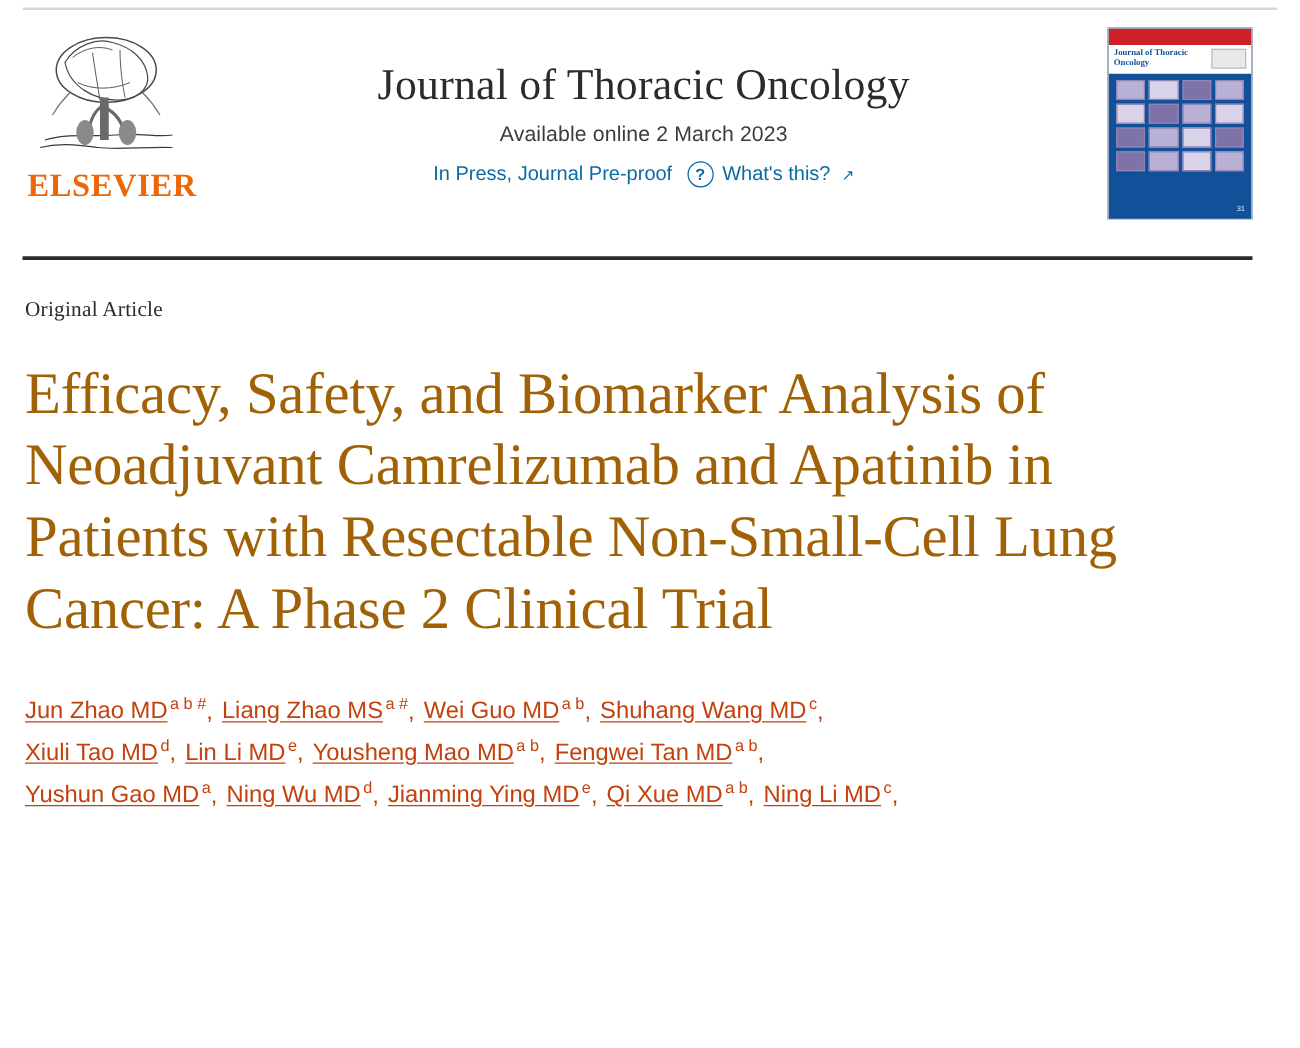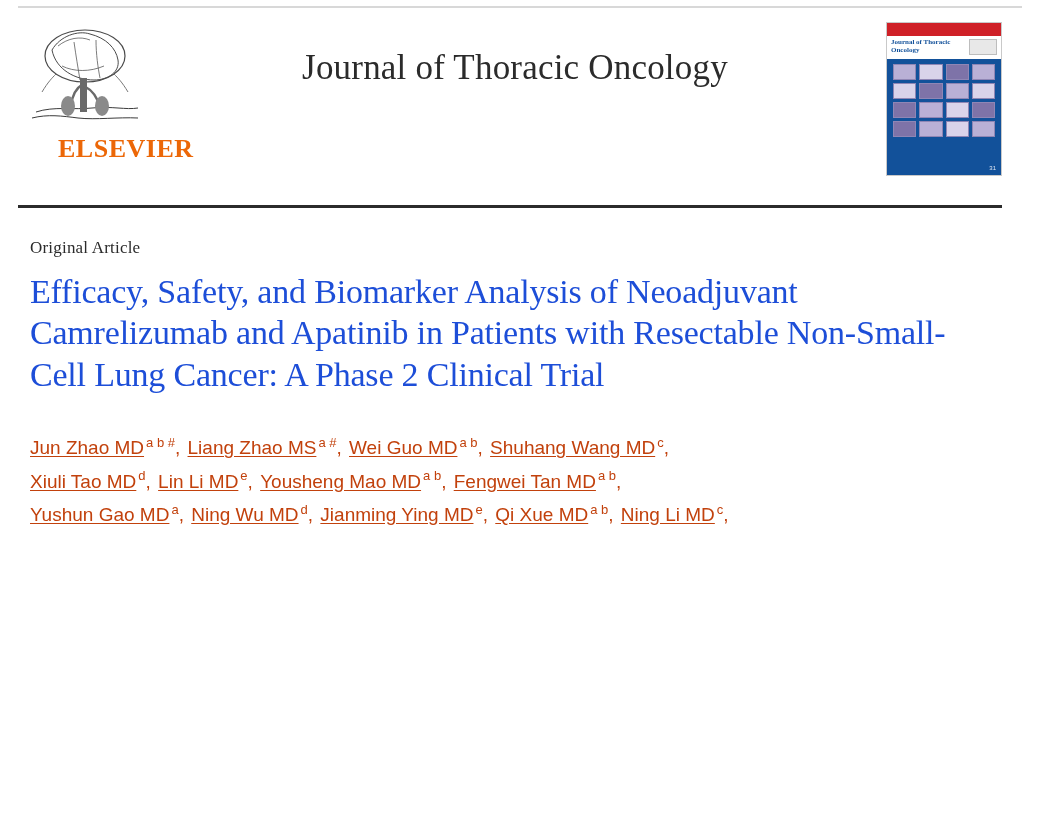--- a/index.html
+++ b/index.html
@@ -59,21 +59,20 @@
     display: block;
   }
   .elsevier-word {
     font-family: "Liberation Serif", serif;
     font-size: 26px;
     letter-spacing: 0.5px;
     color: #ec6707;
     font-weight: 700;
     margin-top: 2px;
     line-height: 1;
-    margin-left: 36px;
   }
 
   
   .journal-block {
     flex: 1 1 auto;
     text-align: center;
     padding-top: 26px;
     padding-right: 28px;
   }
   .journal-title {
@@ -189,37 +188,37 @@
     left: 18px;
     top: 205px;
     width: 984px;
     height: 3px;
     background: #2b2b2b;
   }
 
   
   .article {
     position: absolute;
-    left: 30px;
+    left: 20px;
     top: 238px;
     width: 960px;
   }
   .article-type {
     font-family: "Liberation Serif", serif;
     font-size: 17px;
     color: #2b2b2b;
     letter-spacing: 0.2px;
   }
   .article-title {
     font-family: "Liberation Serif", serif;
-    font-size: 34px;
+    font-size: 47px;
     line-height: 1.22;
-    color: #1d4ed8;
+    color: #a16207;
     font-weight: 400;
-    margin-top: 13px;
+    margin-top: 29px;
     letter-spacing: -0.2px;
   }
 
   
   .authors {
     margin-top: 36px;
     font-family: "Liberation Sans", sans-serif;
     font-size: 19px;
     line-height: 1.75;
     color: #c2410c;
@@ -293,20 +292,29 @@
             <ellipse cx="80" cy="84" rx="7" ry="10" fill="#8a8a8a"></ellipse>
             <path d="M20 70 C26 60, 30 56, 34 52" stroke="#777" stroke-width="1" fill="none"></path>
             <path d="M106 70 C100 60, 96 56, 92 52" stroke="#777" stroke-width="1" fill="none"></path>
           </g>
         </svg>
         <div class="elsevier-word">ELSEVIER</div>
       </div>
 
       <div class="journal-block">
         <div class="journal-title">Journal of Thoracic Oncology</div>
+        <div class="journal-sub">Available online 2 March 2023</div>
+        <div class="journal-status-row">
+          <span class="press-status">In Press, Journal Pre-proof</span>
+          <span class="whats-this">
+            <span class="q-circle">?</span>
+            <span>What's this?</span>
+            <span class="ext-arrow">↗</span>
+          </span>
+        </div>
       </div>
 
       <div class="cover">
         <div class="cover-top"></div>
         <div class="cover-titlebar">
           <div class="cover-journal-name">Journal of Thoracic Oncology</div>
           <div class="cover-logo-mini"></div>
         </div>
         <div class="cover-grid">
           <div class="cover-cell"></div>

